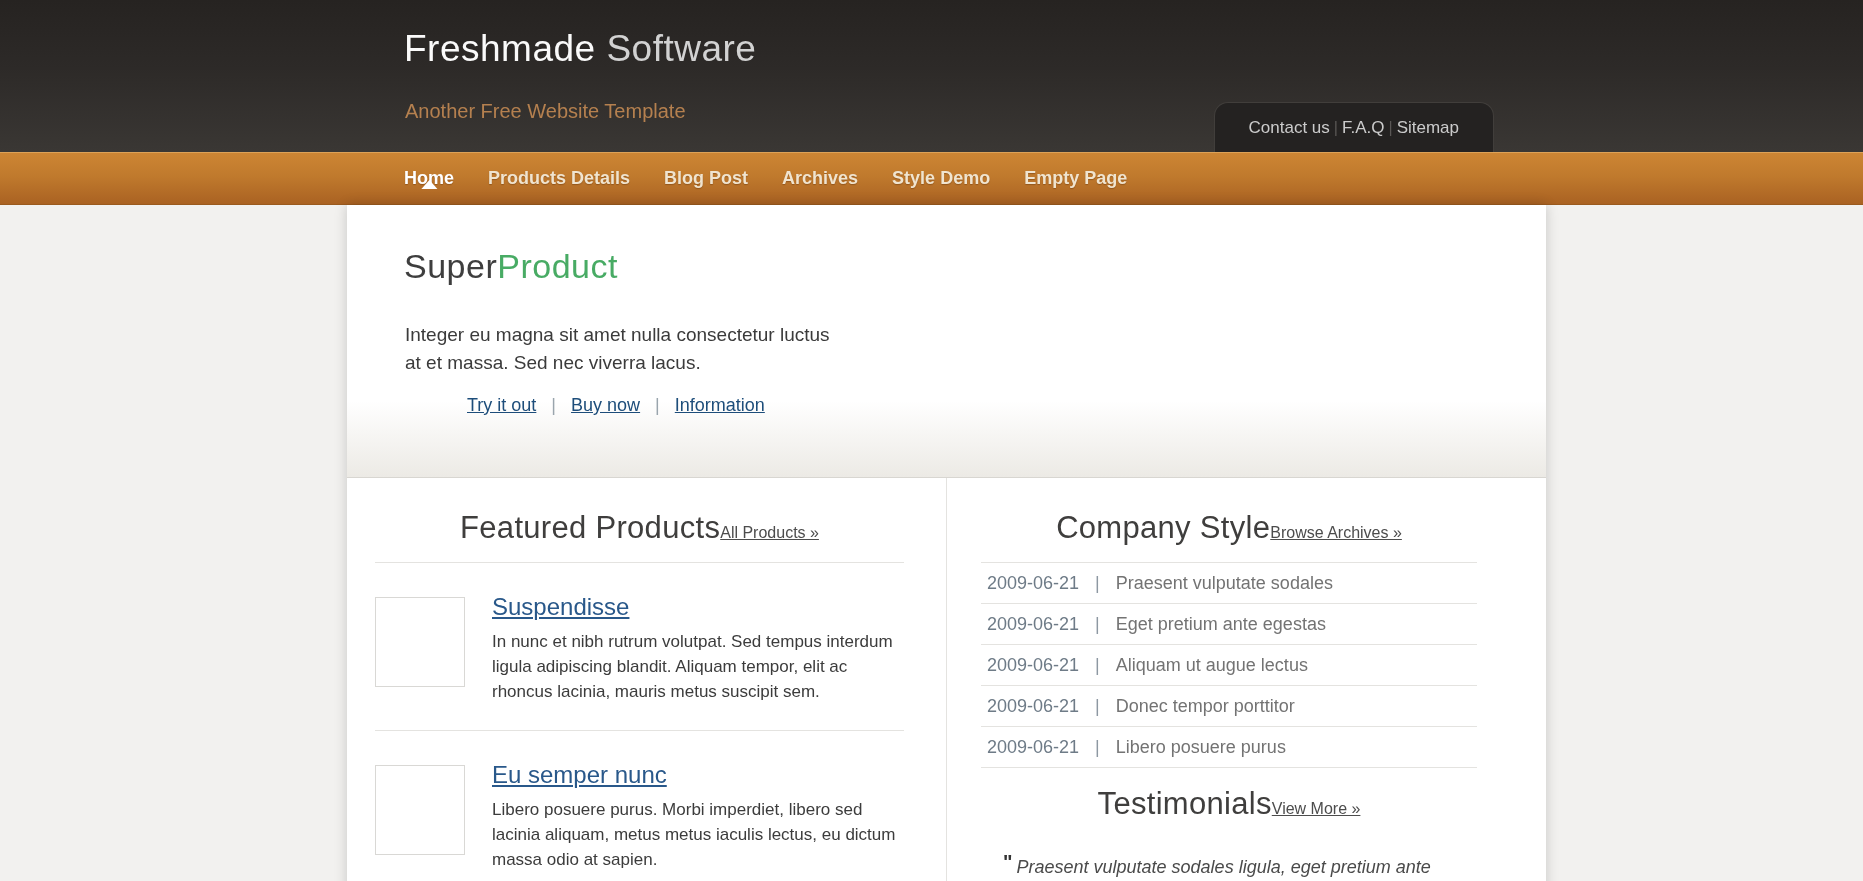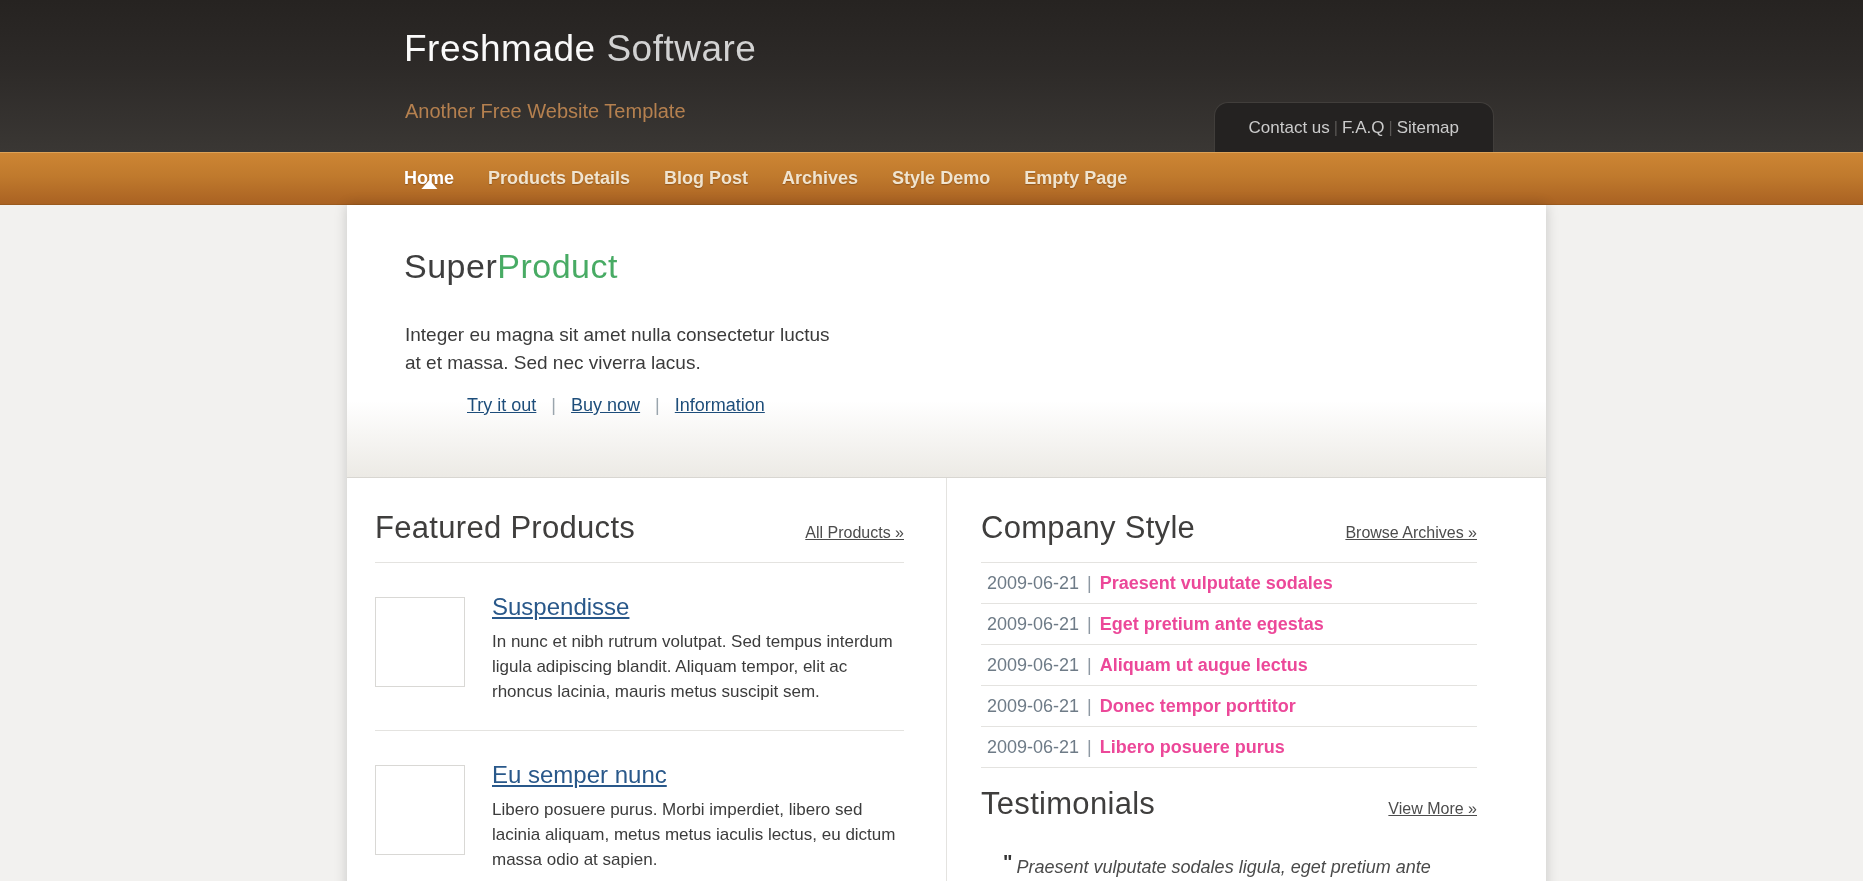--- a/index.html
+++ b/index.html
@@ -102,21 +102,21 @@
 
   
   .content { display: flex; padding-left: 28px; }
   .col-left {
     width: 572px; padding-right: 42px;
     border-right: 1px solid #e4e3e0;
   }
   .col-right { width: 530px; padding-left: 34px; }
 
   .section-header {
-    display: flex; align-items: flex-end; justify-content: space-between;
+    display: flex; align-items: flex-end; justify-content: center;
     margin-top: 32px;
   }
   .section-title {
     font-size: 31px; font-weight: normal; color: #3f3e3d; letter-spacing: 0.3px;
   }
   .more-link {
     font-size: 16px; color: #4c4c4c; text-decoration: underline;
     cursor: pointer; padding-bottom: 4px;
   }
   .hrule { border: none; border-top: 1px solid #e4e3e0; margin-top: 16px; }
@@ -135,27 +135,27 @@
   .product-title {
     display: inline-block;
     font-size: 24px; color: #29588a; text-decoration: underline; cursor: pointer;
     margin-bottom: 8px;
   }
   .product-desc { font-size: 17px; line-height: 25px; color: #3c3c3c; max-width: 420px; }
 
   
   .news-list { margin-top: 0; }
   .news-row {
-    height: 41px; display: flex; align-items: center; gap: 8px;
+    height: 41px; display: flex; align-items: center; gap: 16px;
     border-bottom: 1px solid #e4e3e0;
     font-size: 18px; padding-left: 6px; cursor: pointer;
   }
   .news-date { color: #6e7b87; }
   .news-sep { color: #8d98a2; }
-  .news-title { color: #ec4899; text-decoration: none; font-weight: bold; }
+  .news-title { color: #737373; text-decoration: none; }
 
   
   .testimonials-header { margin-top: 18px; }
   .quote {
     margin: 30px 0 0 18px;
     font-size: 18px; line-height: 29px;
     font-style: italic; color: #4a4a4a; max-width: 480px;
   }
   .qmark {
     font-style: normal; font-weight: bold; font-size: 20px; color: #333333;

